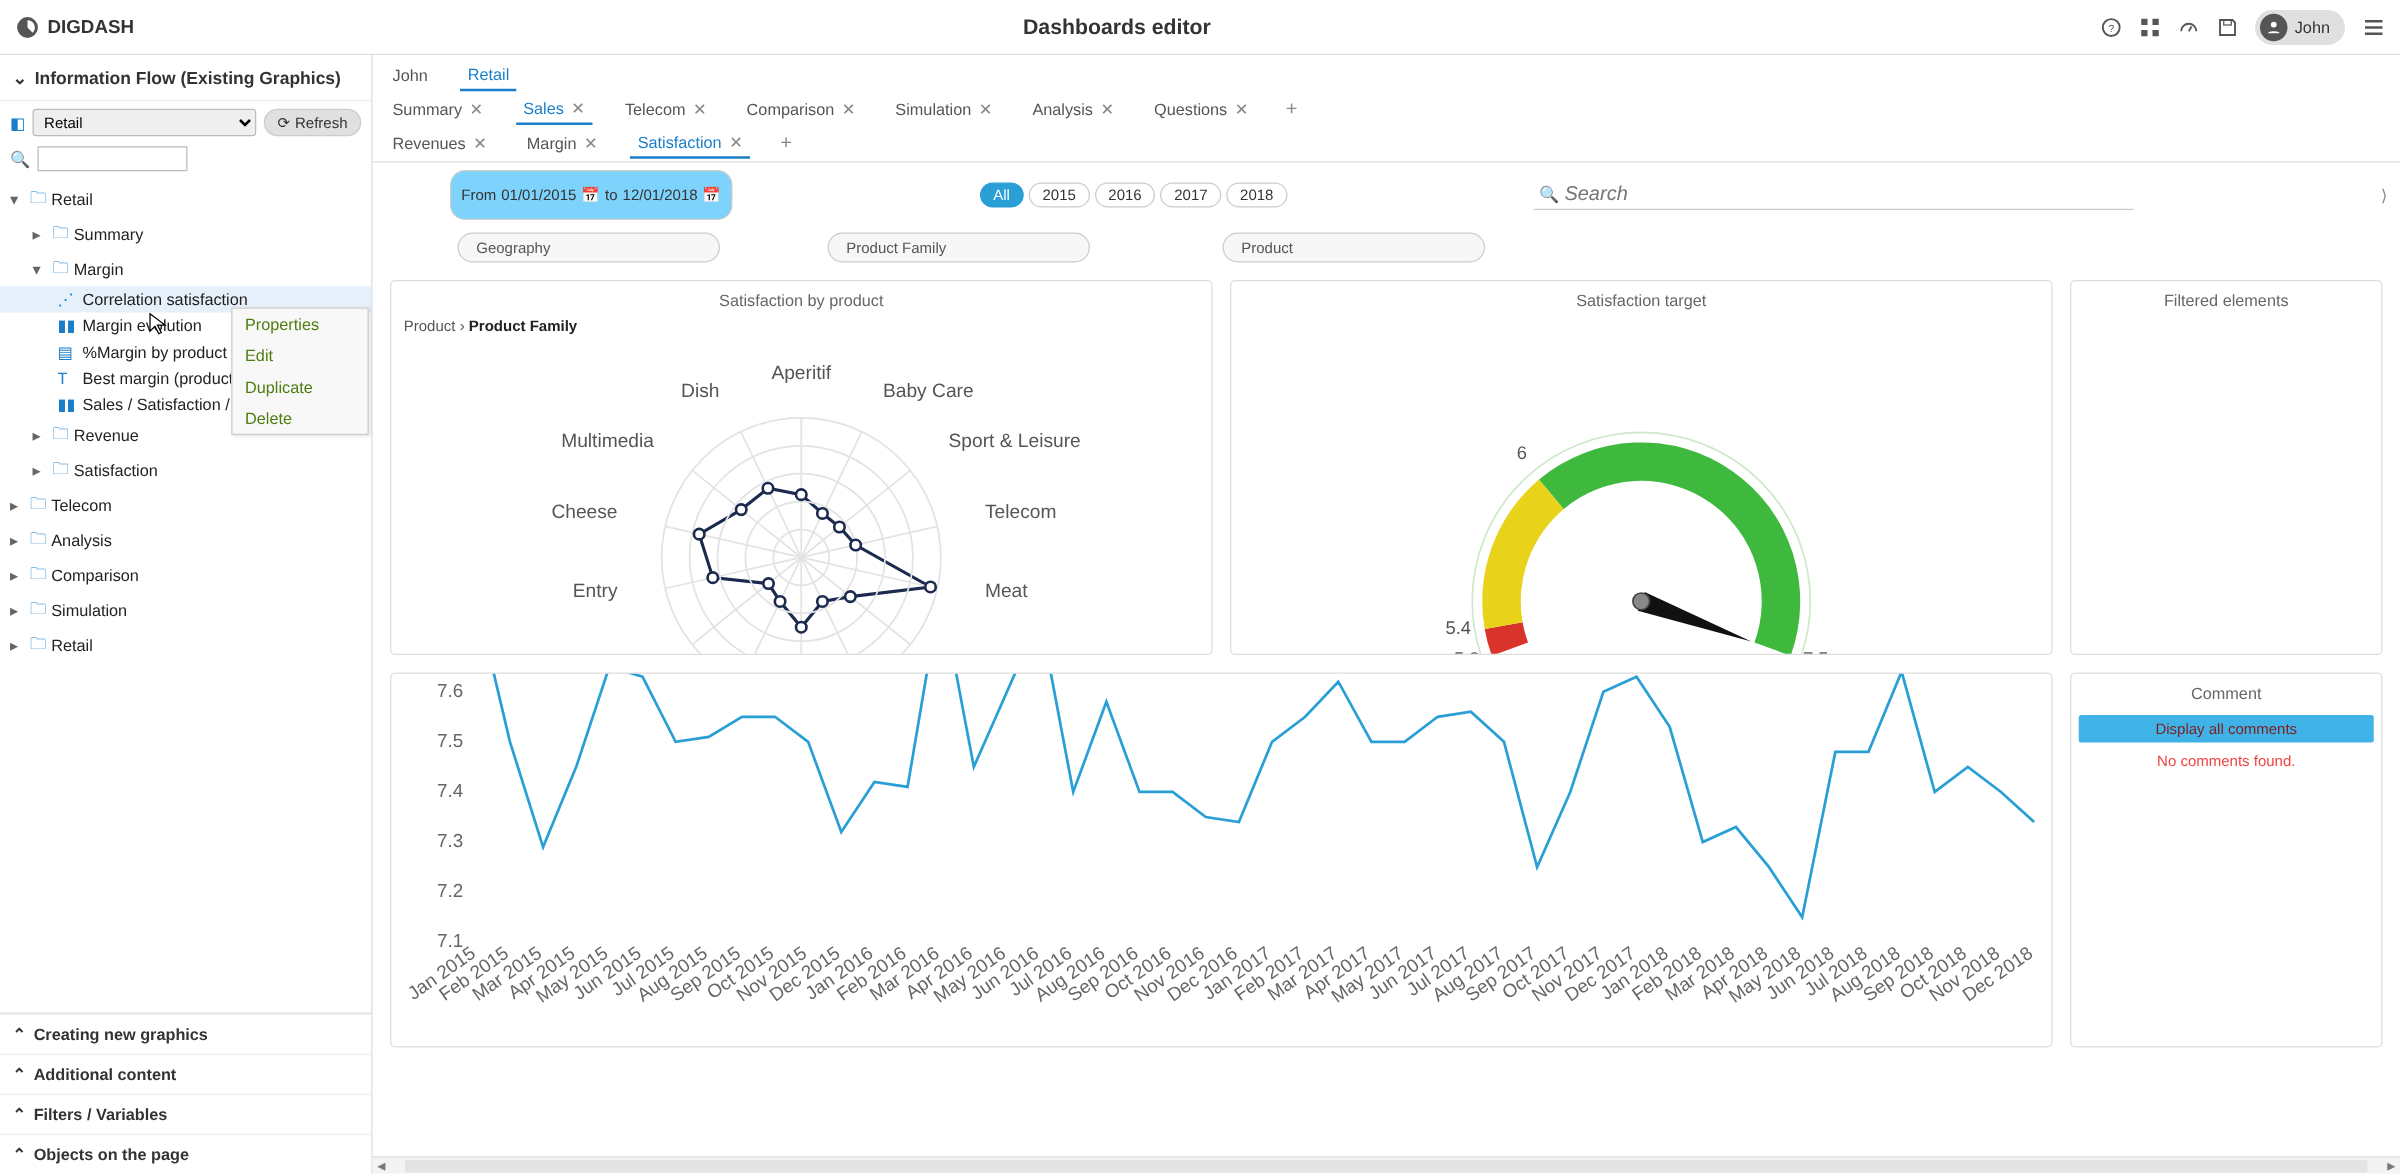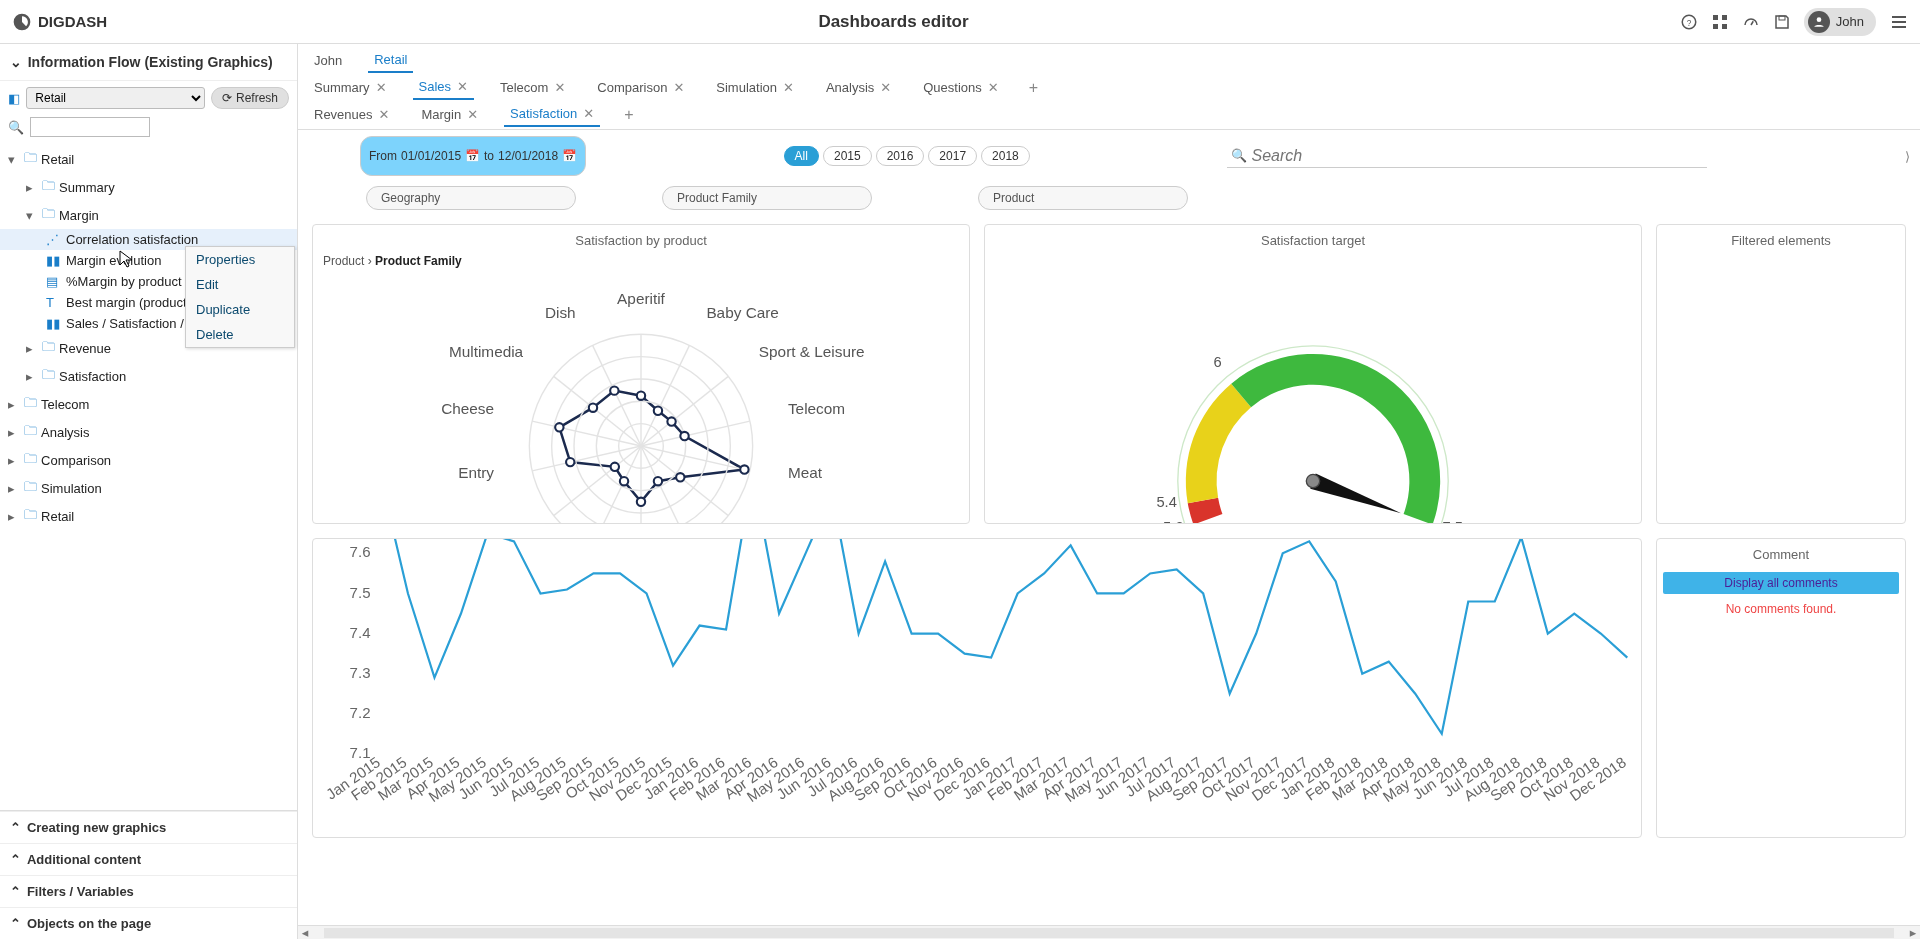--- a/index.html
+++ b/index.html
@@ -35,21 +35,21 @@
 .tree-item.level-2 { padding-left: 46px; }
 .tree-item .chev { width: 12px; display: inline-block; color: #666; }
 .tree-item .folder { color: #1a7ec9; }
 .tree-item .leaf-ic { color: #1a7ec9; width: 16px; display: inline-flex; }
 .tree-item.selected { background: #e6f0fb; }
 .side-bottom { border-top: 1px solid #ddd; }
 .side-bottom .collapse-row { display:flex; align-items:center; gap:6px; padding: 8px 10px; font-weight: bold; border-top: 1px solid #eee; cursor: pointer; font-size: 13px; }
 
 
 .ctx-menu { position: absolute; top: 202px; left: 185px; width: 110px; background: #f8f8f8; border: 1px solid #ccc; box-shadow: 1px 1px 3px rgba(0,0,0,.15); z-index: 50; }
-.ctx-menu .ctx-item { padding: 5px 10px; cursor: pointer; font-size: 13px; color: #0c4a6e; }
+.ctx-menu .ctx-item { padding: 5px 10px; cursor: pointer; font-size: 13px; color: #4d7c0f; }
 
 
 .cursor { position: absolute; top: 206px; left: 119px; z-index: 60; pointer-events: none; }
 
 
 .content { flex: 1; display: flex; flex-direction: column; min-width: 0; position: relative; }
 
 .tabs-area { border-bottom: 1px solid #ddd; padding: 4px 10px 0; }
 .tab-row { display: flex; gap: 20px; margin-bottom: 2px; align-items: center; }
 .tab { padding: 4px 6px; color: #555; cursor: pointer; display: flex; align-items: center; gap: 6px; font-size: 13px; }
@@ -72,21 +72,21 @@
 .panel { border: 1px solid #ddd; border-radius: 4px; background: #fff; display: flex; flex-direction: column; overflow: hidden; }
 .panel-title { text-align: center; color: #666; font-size: 13px; padding: 8px 0 4px; }
 .panel-body { flex: 1; position: relative; }
 .p-trend { grid-column: 1 / span 2; justify-content: flex-end; }
 .p-filtered { grid-row: 1; grid-column: 3; }
 .p-comment { grid-row: 2; grid-column: 3; }
 
 .breadcrumb-sm { font-size: 12px; color: #555; padding: 2px 10px; }
 .breadcrumb-sm .bc-active { font-weight: bold; color: #222; }
 
-.display-comments-btn { background: #3fb3e8; color: #4c1d95; text-align: center; padding: 4px; margin: 6px 6px 4px; border-radius: 2px; cursor: pointer; font-size: 12px; }
+.display-comments-btn { background: #3fb3e8; color: #7f1d1d; text-align: center; padding: 4px; margin: 6px 6px 4px; border-radius: 2px; cursor: pointer; font-size: 12px; }
 .no-comments { text-align: center; font-size: 12px; color: #ef4444; padding: 4px; }
 
 svg text { font-size: 11px; fill: #555; }
 .axis-label { font-size: 11px; fill: #666; }
 .hscroll { height: 14px; border-top: 1px solid #ddd; background: #f3f3f3; display:flex; align-items:center; }
 .hscroll .track { flex:1; height:10px; background:#e4e4e4; margin: 0 12px; position:relative; }
 .hscroll .arrow { width:14px; text-align:center; color:#777; }
 
 .icon { display:inline-flex; align-items:center; justify-content:center; }
 </style>

